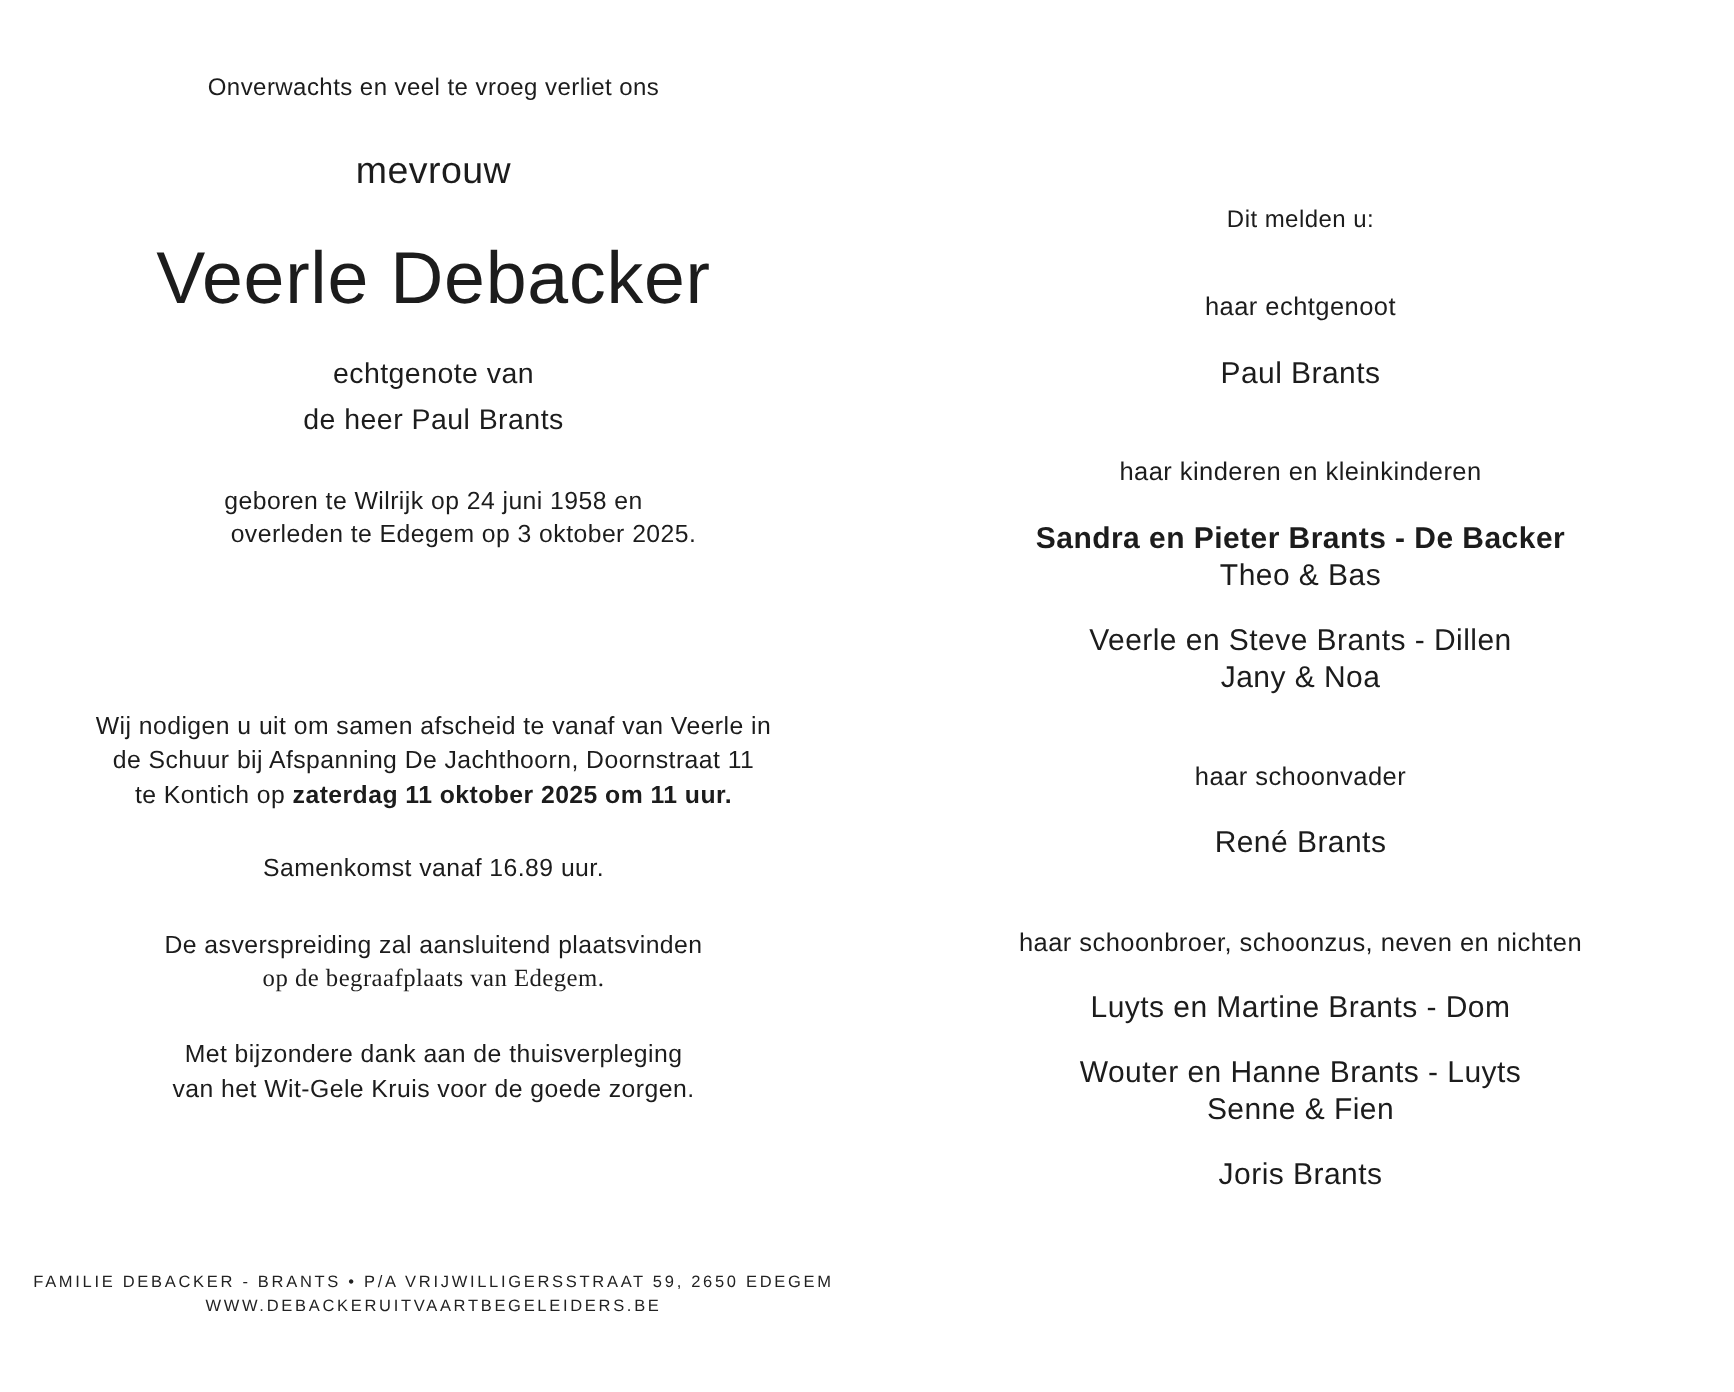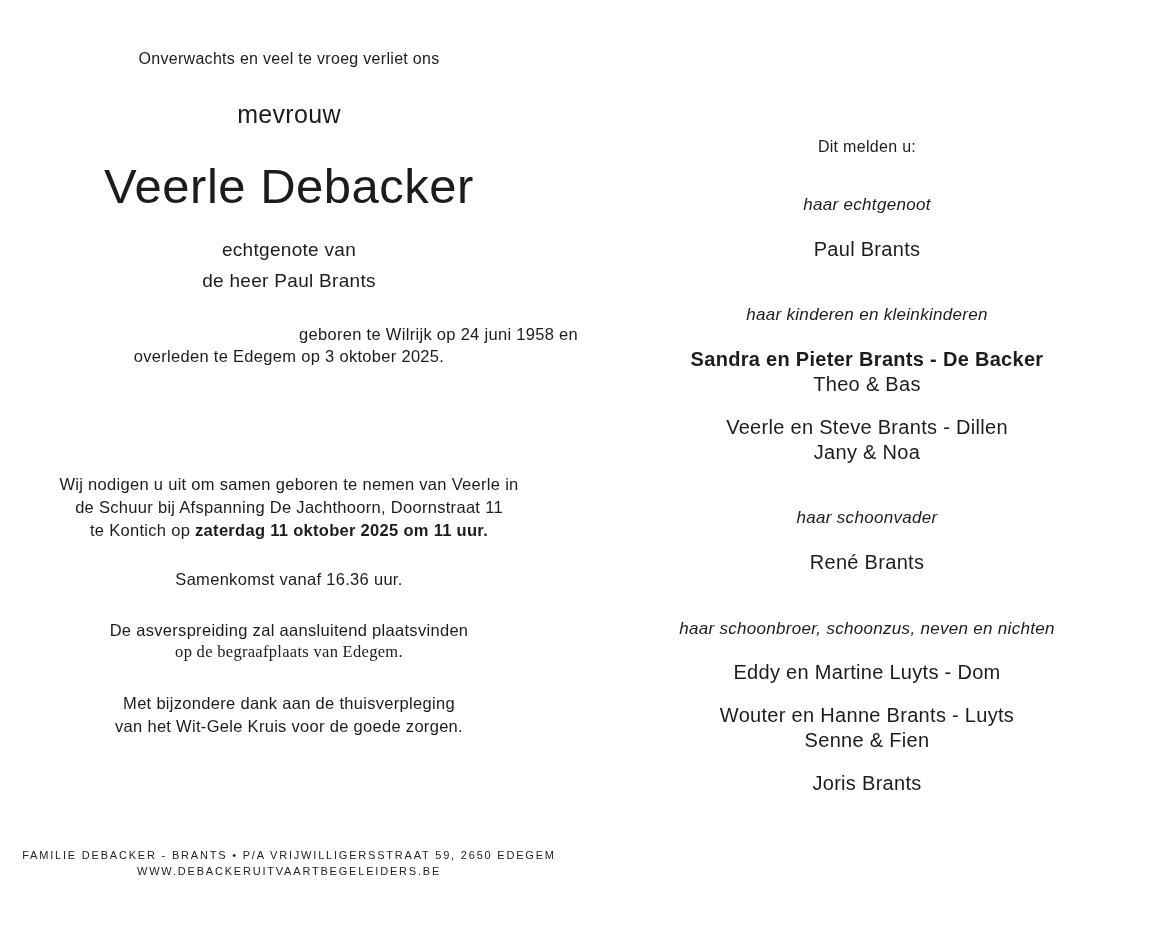--- a/index.html
+++ b/index.html
@@ -31,36 +31,36 @@
     white-space: nowrap;
     letter-spacing: 0.3px;
     line-height: 1.1;
     font-size: 16.5px;
   }
   .intro        { font-size: 16px;   top: 50px;  }
   .salutation   { font-size: 25px;   top: 101px; }
   .deceased-name{ font-size: 49px;   top: 160px; letter-spacing: 0.5px; }
   .spouse-1     { font-size: 19px;   top: 240px; }
   .spouse-2     { font-size: 19px;   top: 271px; }
-  .dates-1      { top: 325px; text-align: right; }
-  .dates-2      { top: 347px; }
+  .dates-1      { top: 325px; }
+  .dates-2      { top: 347px; padding-left: 20px; }
   .inv-1        { top: 475px; }
   .inv-2        { top: 498px; }
   .inv-3        { top: 521px; }
   .inv-3 strong { font-weight: bold; }
   .gathering    { top: 570px; }
   .ashes-1      { top: 621px; }
   .ashes-2      { top: 643px; font-family: Liberation Serif, serif; }
   .thanks-1     { top: 694px; }
   .thanks-2     { top: 717px; }
   .footer-1     { font-size: 11px; letter-spacing: 1.8px; top: 849px; color: #222; }
   .footer-2     { font-size: 11px; letter-spacing: 1.8px; top: 865px; color: #222; }
 
   .r-heading    { font-size: 16px; font-weight: normal; top: 138px; }
-  .r-label      { font-size: 17px; font-style: italic; }
+  .r-label      { font-size: 17px; }
   .r-name       { font-size: 20px; }
   .lbl-0 { top: 196px; }
   .nm-0a { top: 238px; }
   .lbl-1 { top: 306px; }
   .nm-1a { top: 348px; font-weight: bold; }
   .nm-1b { top: 373px; }
   .nm-1c { top: 416px; }
   .nm-1d { top: 441px; }
   .lbl-2 { top: 509px; }
   .nm-2a { top: 551px; }
@@ -76,24 +76,24 @@
 <div class="card">
 
   <section class="col left">
     <div class="line intro">Onverwachts en veel te vroeg verliet ons</div>
     <div class="line salutation">mevrouw</div>
     <div class="line deceased-name">Veerle Debacker</div>
     <div class="line spouse-1">echtgenote van</div>
     <div class="line spouse-2">de heer Paul Brants</div>
     <div class="line dates-1">geboren te Wilrijk op 24 juni 1958 en</div>
     <div class="line dates-2">overleden te Edegem op 3 oktober 2025.</div>
-    <div class="line inv-1">Wij nodigen u uit om samen geboren te nemen van Veerle in</div>
+    <div class="line inv-1">Wij nodigen u uit om samen afscheid te vanaf van Veerle in</div>
     <div class="line inv-2">de Schuur bij Afspanning De Jachthoorn, Doornstraat 11</div>
     <div class="line inv-3"><span>te Kontich op </span><strong>zaterdag 11 oktober 2025 om 11 uur.</strong></div>
-    <div class="line gathering">Samenkomst vanaf 16.36 uur.</div>
+    <div class="line gathering">Samenkomst vanaf 16.89 uur.</div>
     <div class="line ashes-1">De asverspreiding zal aansluitend plaatsvinden</div>
     <div class="line ashes-2">op de begraafplaats van Edegem.</div>
     <div class="line thanks-1">Met bijzondere dank aan de thuisverpleging</div>
     <div class="line thanks-2">van het Wit-Gele Kruis voor de goede zorgen.</div>
     <div class="line footer-1">FAMILIE DEBACKER - BRANTS • P/A VRIJWILLIGERSSTRAAT 59, 2650 EDEGEM</div>
     <div class="line footer-2">WWW.DEBACKERUITVAARTBEGELEIDERS.BE</div>
   </section>
 
   <section class="col right">
     <div class="line r-heading">Dit melden u:</div>
@@ -104,19 +104,19 @@
     <div class="line r-label lbl-1">haar kinderen en kleinkinderen</div>
     <div class="line r-name nm-1a">Sandra en Pieter Brants - De Backer</div>
     <div class="line r-name nm-1b">Theo &amp; Bas</div>
     <div class="line r-name nm-1c">Veerle en Steve Brants - Dillen</div>
     <div class="line r-name nm-1d">Jany &amp; Noa</div>
 
     <div class="line r-label lbl-2">haar schoonvader</div>
     <div class="line r-name nm-2a">René Brants</div>
 
     <div class="line r-label lbl-3">haar schoonbroer, schoonzus, neven en nichten</div>
-    <div class="line r-name nm-3a">Eddy en Martine Luyts - Dom</div>
+    <div class="line r-name nm-3a">Luyts en Martine Brants - Dom</div>
     <div class="line r-name nm-3b">Wouter en Hanne Brants - Luyts</div>
     <div class="line r-name nm-3c">Senne &amp; Fien</div>
     <div class="line r-name nm-3d">Joris Brants</div>
   </section>
 
 </div>
 
 </body></html>

